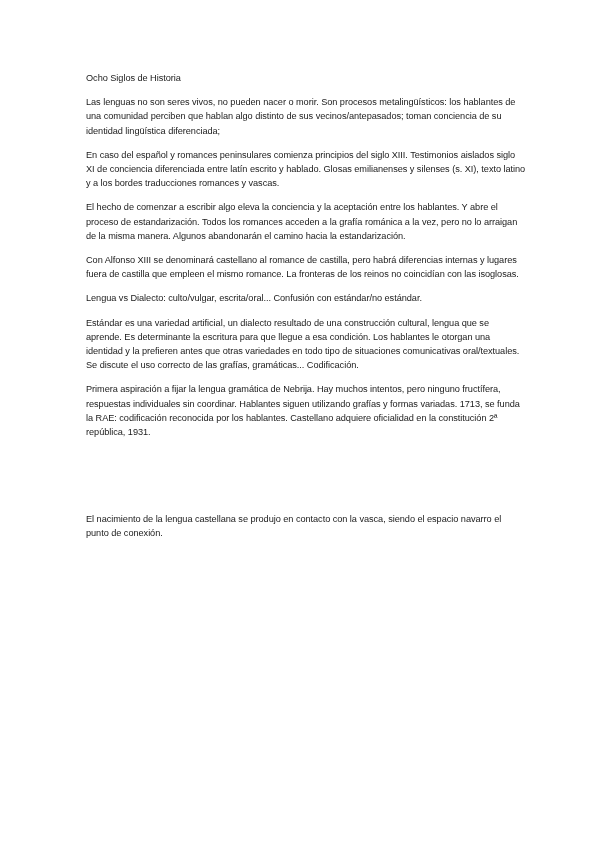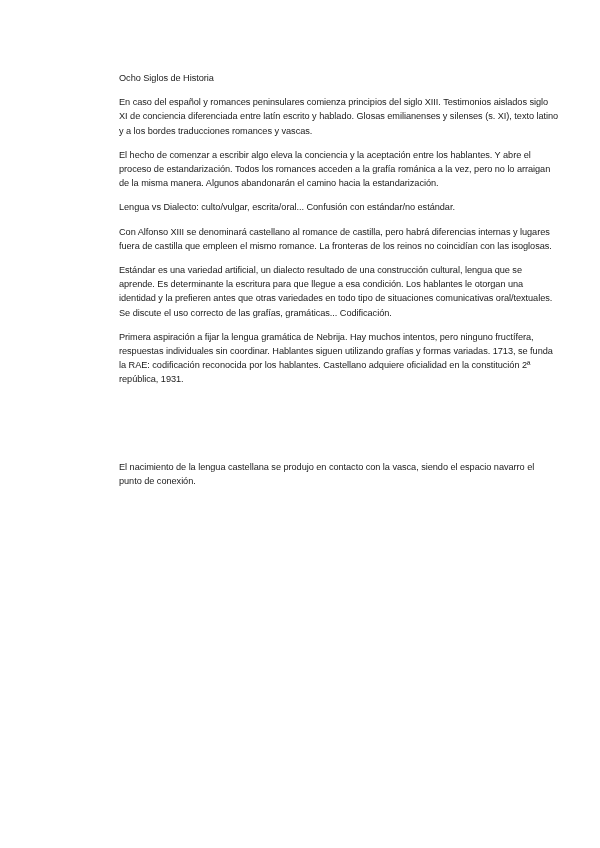--- a/index.html
+++ b/index.html
@@ -23,21 +23,20 @@
     .content {
       position: absolute;
       left: 86px;
       top: 71px;
       width: 440px;
       font-family: "Liberation Sans", sans-serif;
       font-size: 9.2px;
       line-height: 14.2px;
       color: #1a1a1a;
       letter-spacing: -0.05px;
-      margin-left: 33px;
     }
     .content p {
       margin: 0 0 10px 0;
     }
     .title {
       margin: 0 0 10px 0;
     }
     .indent1 {
       padding-left: 1px;
     }
@@ -47,24 +46,25 @@
     .section-title {
       margin: 0 0 25px 0 !important;
     }
   </style>
 </head>
 <body>
 
 <div class="page">
   <div class="content">
     <p class="title">Ocho Siglos de Historia</p>
+    <p>Las lenguas no son seres vivos, no pueden nacer o morir. Son procesos metalingüísticos: los hablantes de una comunidad perciben que hablan algo distinto de sus vecinos/antepasados; toman conciencia de su identidad lingüística diferenciada;</p>
     <p>En caso del español y romances peninsulares comienza principios del siglo XIII. Testimonios aislados siglo XI de conciencia diferenciada entre latín escrito y hablado. Glosas emilianenses y silenses  (s. XI), texto latino y a los bordes traducciones romances y vascas.</p>
     <p>El hecho de comenzar a escribir algo eleva la conciencia y la aceptación entre los hablantes. Y abre el proceso de estandarización. Todos los romances acceden a la grafía románica a la vez, pero no lo arraigan de la misma manera. Algunos abandonarán el camino hacia la estandarización.</p>
+    <p>Con Alfonso XIII se denominará castellano al romance de castilla, pero habrá diferencias internas y lugares fuera de castilla que empleen el mismo romance. La fronteras de los reinos no coincidían con las isoglosas.</p>
     <p>Lengua vs Dialecto: culto/vulgar, escrita/oral...  Confusión con estándar/no estándar.</p>
-    <p>Con Alfonso XIII se denominará castellano al romance de castilla, pero habrá diferencias internas y lugares fuera de castilla que empleen el mismo romance. La fronteras de los reinos no coincidían con las isoglosas.</p>
     <p>Estándar es una variedad artificial, un dialecto resultado de una construcción cultural, lengua que se aprende. Es determinante la escritura para que llegue a esa condición. Los hablantes le otorgan una identidad y la prefieren antes que otras variedades en todo tipo de situaciones comunicativas oral/textuales. Se discute el uso correcto de las grafías, gramáticas... Codificación.</p>
     <p>Primera aspiración a fijar la lengua gramática de Nebrija. Hay muchos intentos, pero ninguno fructífera, respuestas individuales sin coordinar. Hablantes siguen utilizando grafías y formas variadas. 1713, se funda la RAE: codificación reconocida por los hablantes. Castellano adquiere oficialidad en la constitución 2ª república, 1931.</p>
 
     <div class="spacer-large"></div>
 
     <p>El nacimiento de la lengua castellana se produjo en contacto con la vasca, siendo el espacio navarro el punto de conexión.</p>
   </div>
 </div>
 
 </body></html>

